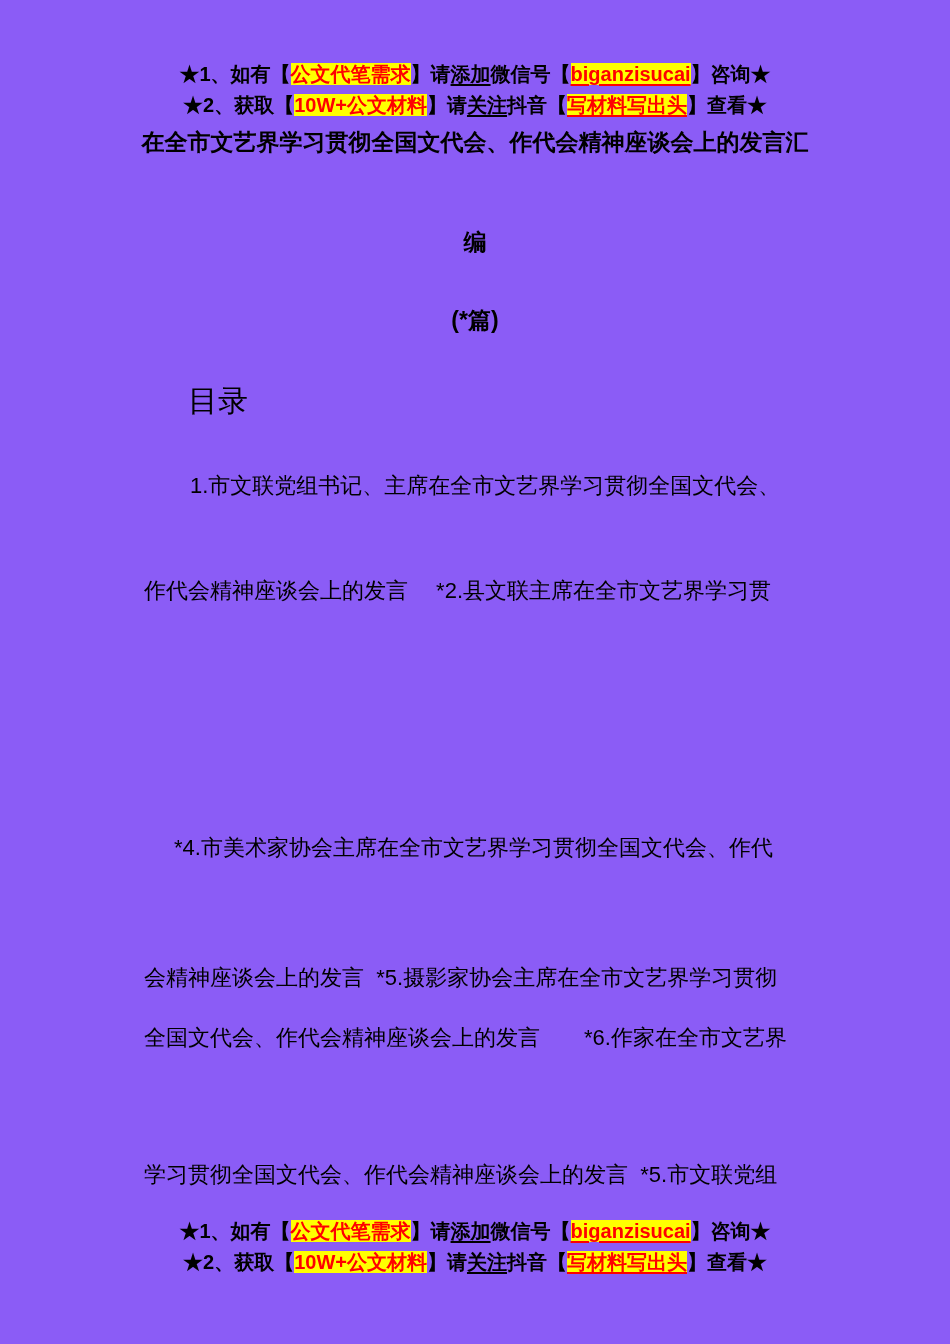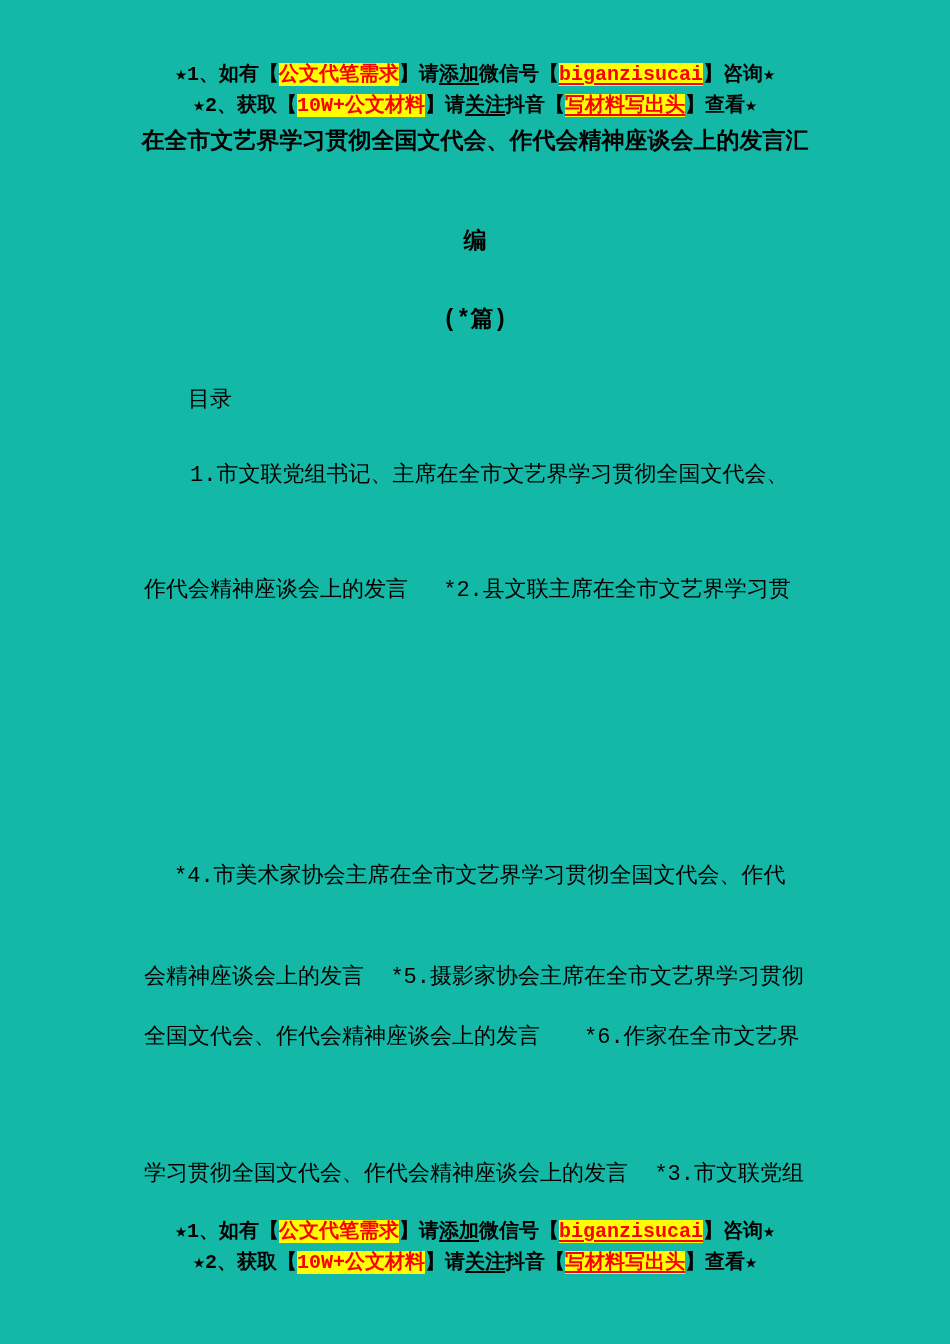--- a/index.html
+++ b/index.html
@@ -4,23 +4,23 @@
 <style>
   html, body {
     margin: 0;
     padding: 0;
     background: #ffffff;
   }
   .page {
     position: relative;
     width: 950px;
     height: 1344px;
-    background: #14b8a6;
+    background: #8b5cf6;
     color: #000000;
-    font-family: Liberation Mono, monospace;
+    font-family: Liberation Sans, sans-serif;
     overflow: hidden;
   }
   .notice {
     position: absolute;
     left: 0;
     width: 100%;
     text-align: center;
     font-size: 20px;
     font-weight: 700;
     line-height: 31px;
@@ -52,36 +52,36 @@
     line-height: 29px;
     white-space: pre;
   }
   .t1 { top: 128px; }
   .t2 { top: 228px; }
   .t3 { top: 306px; }
   .toc-heading {
     position: absolute;
     left: 188px;
     top: 387px;
-    font-size: 22px;
+    font-size: 30px;
     line-height: 27px;
   }
   .body-line {
     position: absolute;
     left: 144px;
     font-size: 22px;
     font-weight: 400;
     line-height: 27px;
     white-space: pre;
   }
-  .l1 { top: 462px; left: 190px; }
+  .l1 { top: 472px; left: 190px; }
   .l2 { top: 577px; }
   .l3 { top: 664px; }
   .l4 { top: 764px; }
-  .l5 { top: 863px; left: 174px; }
+  .l5 { top: 834px; left: 174px; }
   .l6 { top: 964px; text-align: right; }
   .l7 { top: 1024px; }
   .l8 { top: 1161px; }
 </style>
 </head>
 <body>
 
 <div class="page">
 
   <div class="notice notice-top">
@@ -93,20 +93,20 @@
   <div class="title-line t2">编</div>
   <div class="title-line t3">(*篇)</div>
 
   <div class="toc-heading">目录</div>
 
   <div class="body-line l1">1.市文联党组书记、主席在全市文艺界学习贯彻全国文代会、</div>
   <div class="body-line l2">作代会精神座谈会上的发言　 *2.县文联主席在全市文艺界学习贯</div>
   <div class="body-line l5">*4.市美术家协会主席在全市文艺界学习贯彻全国文代会、作代</div>
   <div class="body-line l6">会精神座谈会上的发言  *5.摄影家协会主席在全市文艺界学习贯彻</div>
   <div class="body-line l7">全国文代会、作代会精神座谈会上的发言　　*6.作家在全市文艺界</div>
-  <div class="body-line l8">学习贯彻全国文代会、作代会精神座谈会上的发言  *3.市文联党组</div>
+  <div class="body-line l8">学习贯彻全国文代会、作代会精神座谈会上的发言  *5.市文联党组</div>
 
   <div class="notice notice-bottom">
     <div class="notice-line"><span class="seg-b">★1、如有【</span><span class="seg-hl">公文代笔需求</span><span class="seg-b">】请</span><span class="seg-u">添加</span><span class="seg-b">微信号【</span><span class="seg-hlu">biganzisucai</span><span class="seg-b">】咨询★</span></div>
     <div class="notice-line"><span class="seg-b">★2、获取【</span><span class="seg-hl">10W+公文材料</span><span class="seg-b">】请</span><span class="seg-u">关注</span><span class="seg-b">抖音【</span><span class="seg-hlu">写材料写出头</span><span class="seg-b">】查看★</span></div>
   </div>
 
 </div>
 
 </body></html>

